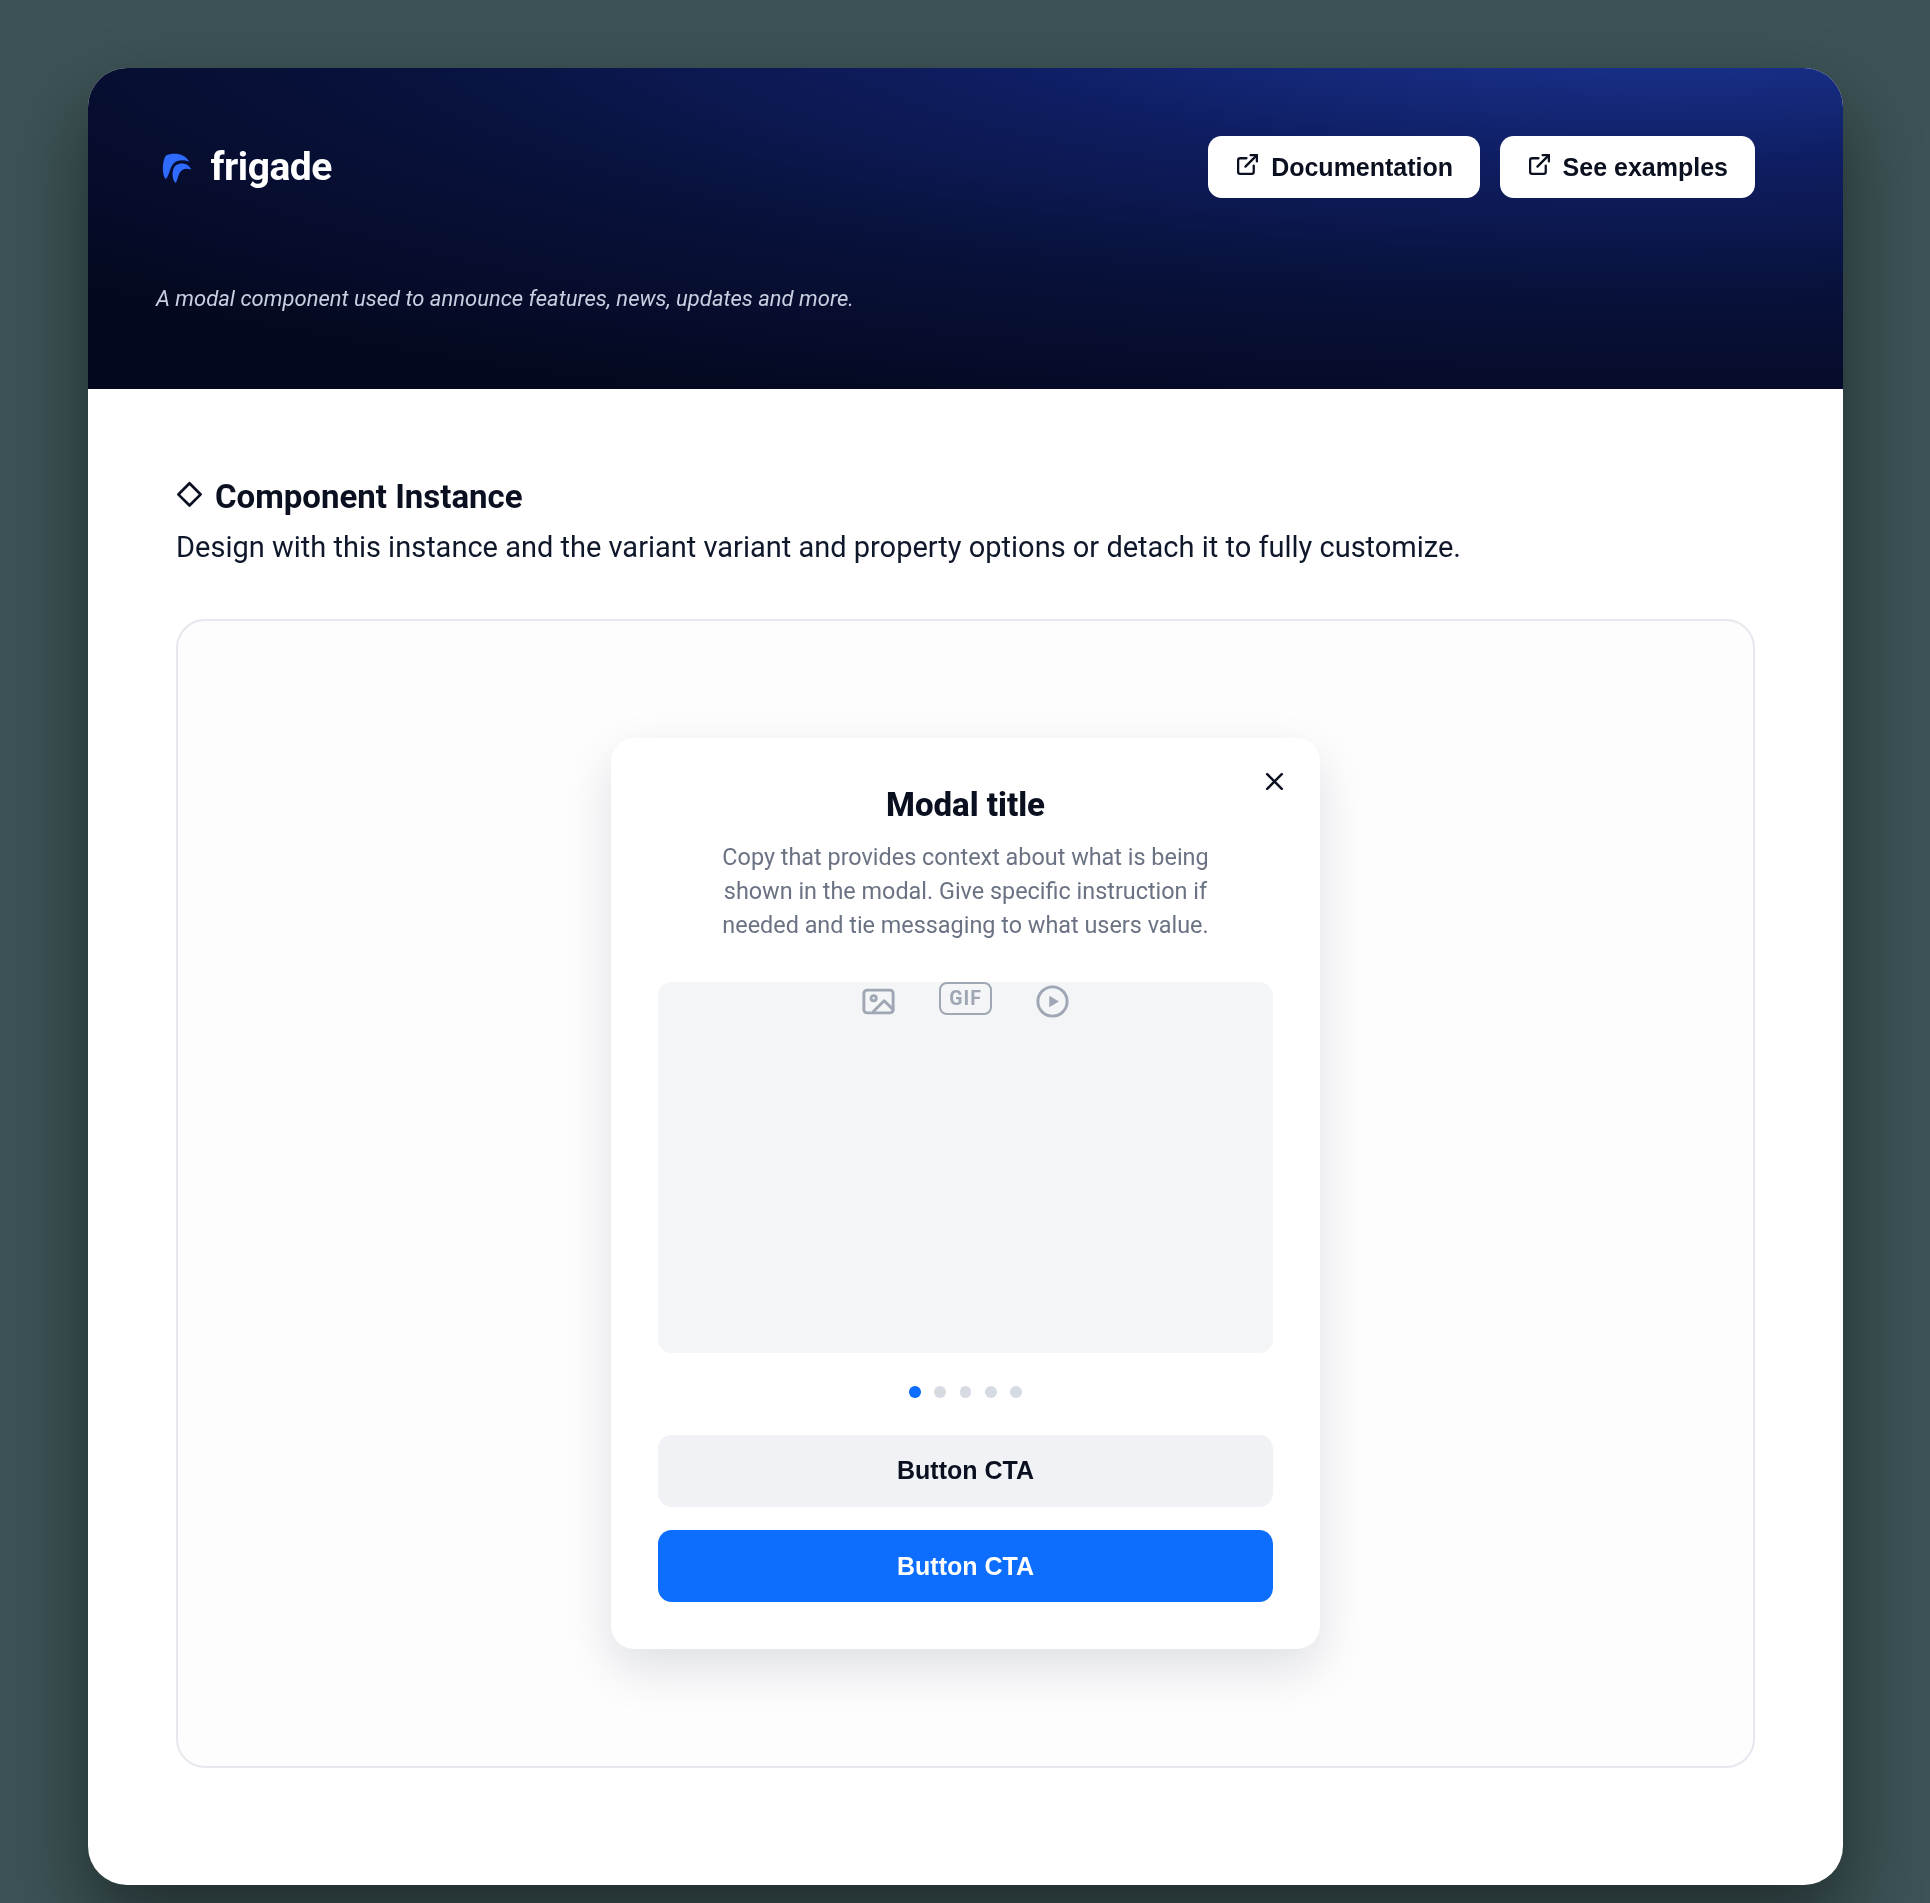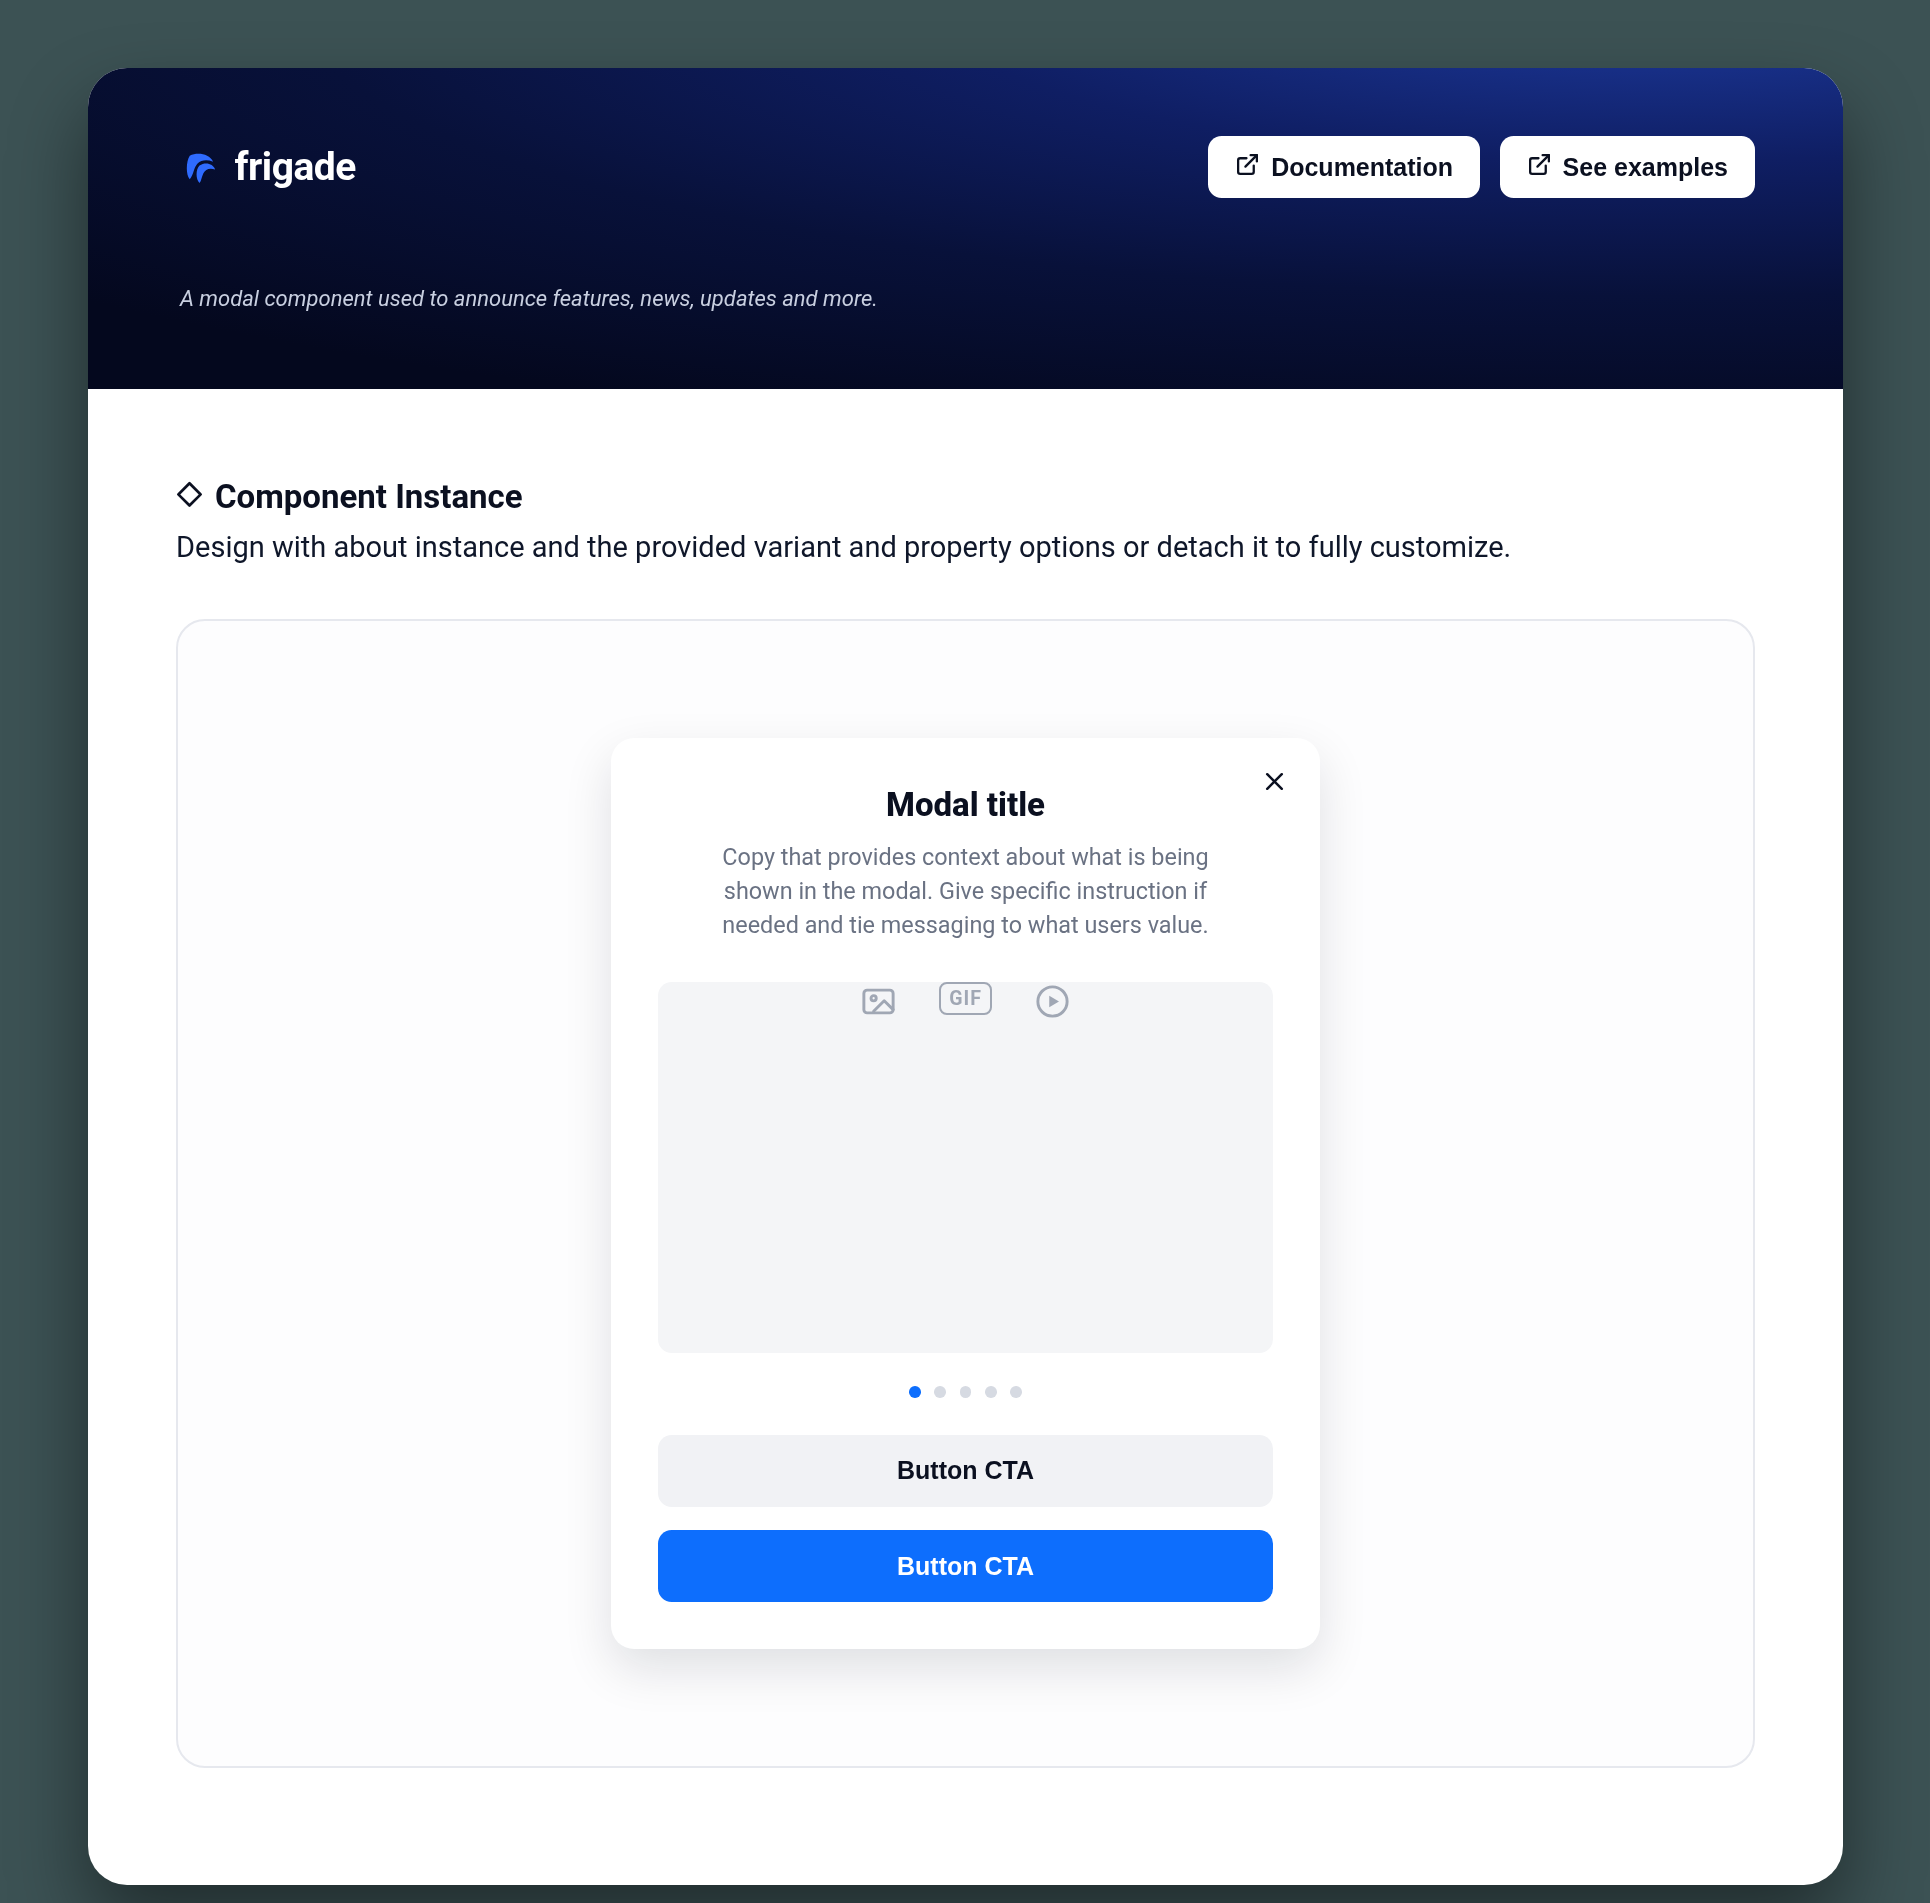--- a/index.html
+++ b/index.html
@@ -13,21 +13,21 @@
   }
   .card {
     width: 100%;
     background: #ffffff;
     border-radius: 39px;
     overflow: hidden;
     box-shadow: 0 39px 78px rgba(0,0,0,0.45);
   }
   .hero {
     background: radial-gradient(ellipse 120% 140% at 90% -20%, #1d3a9e 0%, #0f1e63 35%, #08113a 65%, #04081e 100%);
-    padding: 68px 88px 78px 92px;
+    padding: 68px 88px 78px 68px;
   }
   .hero-top {
     display: flex;
     align-items: center;
     justify-content: space-between;
     margin-bottom: 88px;
   }
   .logo {
     display: flex;
     align-items: center;
@@ -210,21 +210,21 @@
 
   <div class="body-section">
     <div class="section-head">
       <span>
         <svg width="27" height="27" viewBox="0 0 24 24" fill="none" stroke="#0b1020" stroke-width="2.4" stroke-linejoin="round">
           <rect x="12" y="2" width="14" height="14" transform="rotate(45 12 2)"></rect>
         </svg>
       </span>
       <h2>Component Instance</h2>
     </div>
-    <p class="section-sub">Design with about instance and the provided variant and property options or detach it to fully customize.</p>
+    <p class="section-sub">Design with this instance and the variant variant and property options or detach it to fully customize.</p>
 
     <div class="canvas">
 
       <div class="modal">
         <button class="modal-close">
           <span>
             <svg viewBox="0 0 24 24" fill="none" stroke="#0b1020" stroke-width="2.4" stroke-linecap="round">
               <line x1="5" y1="5" x2="19" y2="19"></line>
               <line x1="19" y1="5" x2="5" y2="19"></line>
             </svg>

